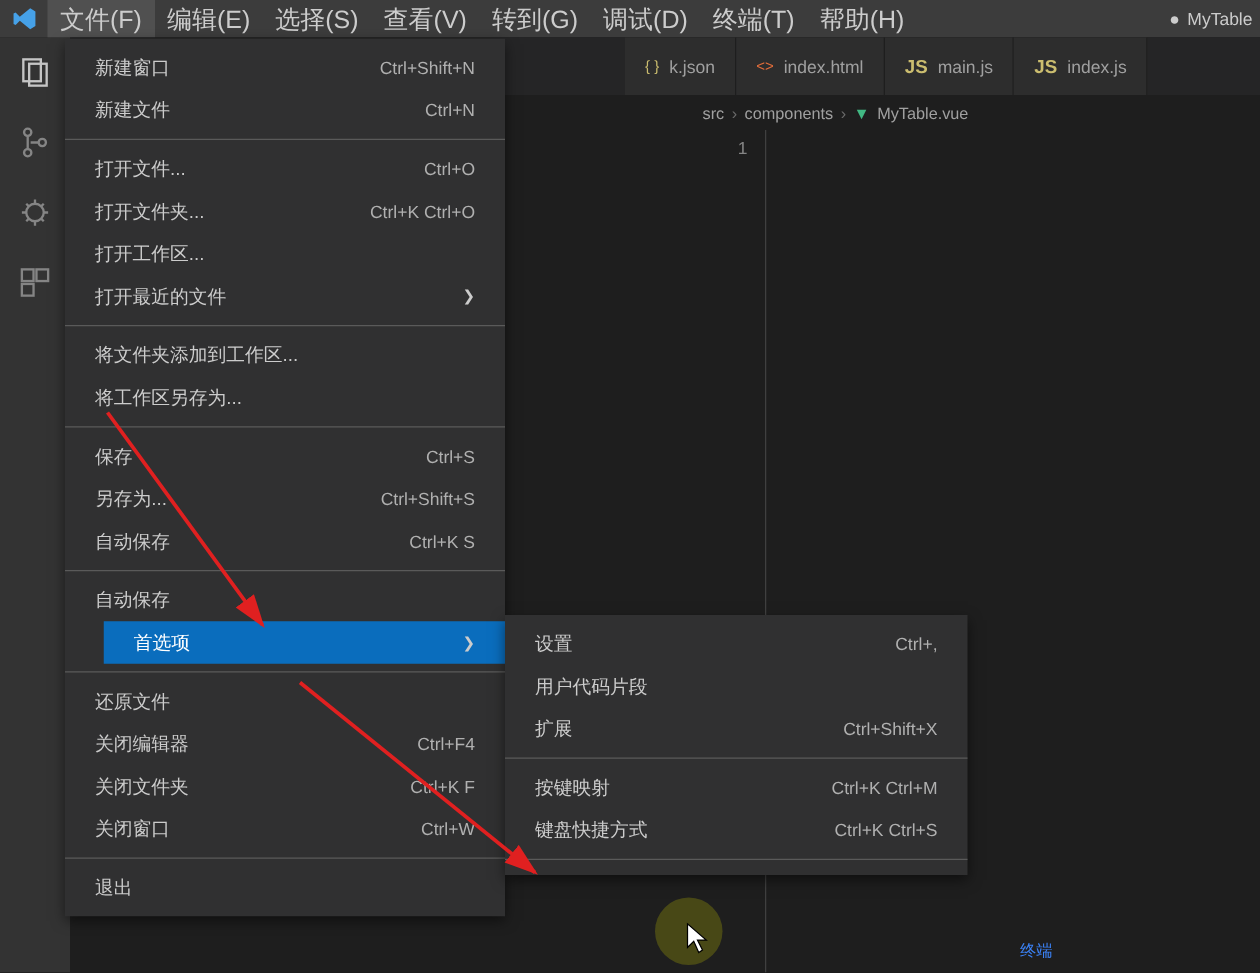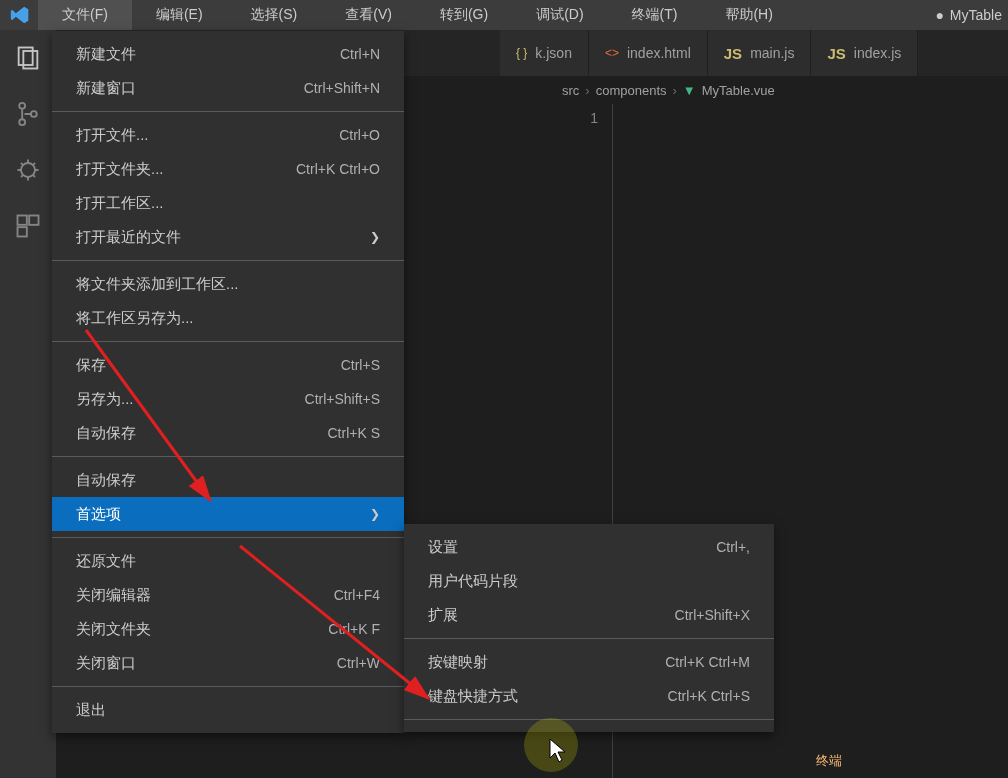--- a/index.html
+++ b/index.html
@@ -18,25 +18,25 @@
     align-items: center;
     padding-left: 8px;
   }
   .titlebar .logo {
     width: 24px; height: 24px;
     display: flex; align-items: center; justify-content: center;
     margin-right: 6px;
   }
   .menubar { display: flex; height: 100%; }
   .menubar .menu {
-    padding: 0 24px;
+    padding: 0 10px;
     height: 100%;
     display: flex; align-items: center;
     color: #cccccc;
-    font-size: 14px;
+    font-size: 20px;
   }
   .menubar .menu.open { background: #505050; }
   .title-right {
     margin-left: auto;
     display:flex; align-items:center;
     padding-right:6px;
     color:#cccccc;
   }
   .title-right .dot { margin-right:6px; }
 
@@ -113,45 +113,45 @@
     position:absolute;
     background:#303031;
     box-shadow:0 4px 10px rgba(0,0,0,.5);
     padding:6px 0;
   }
   .dd-file {
     top:31px; left:52px;
     width:352px;
   }
   .dd-pref {
-    top:524px; left:404px;
+    top:492px; left:404px;
     width:370px;
   }
   .dropdown .item {
     display:flex;
     justify-content:space-between;
     align-items:center;
     height:34px;
     padding:0 24px;
     font-size:15px;
     color:#cccccc;
   }
   .dropdown .item .arrow { color:#cccccc; font-size:12px;}
   .dropdown .item .shortcut { color:#b0b0b0; font-size:14px;}
-  .dropdown .item.selected { background:#0a6dbd; color:#ffffff; }
+  .dropdown .item.selected { background:#0a6dbd; color:#ffffff;margin-left:31px; }
   .dropdown .sep {
     height:1px;
     background:#5a5a5a;
     margin:6px 0;
   }
 
   .terminal-label {
     position:absolute;
     left:816px; top:752px;
-    color:#fdba74;
+    color:#3b82f6;
     font-size:13px;
   }
   .cursor-spot {
     position:absolute;
     left:524px; top:718px;
     width:54px; height:54px;
     border-radius:50%;
     background:rgba(200,200,0,0.25);
     pointer-events:none;
   }
@@ -254,26 +254,26 @@
       <div class="gutter">
         <div>1</div>
       </div>
       <div class="codeline"></div>
     </div>
   </div>
 </div>
 
 <div class="dropdown dd-file">
   <div class="item">
+      <span>新建窗口</span>
+      <span class="shortcut">Ctrl+Shift+N</span>
+    </div>
+  <div class="item">
       <span>新建文件</span>
       <span class="shortcut">Ctrl+N</span>
-    </div>
-  <div class="item">
-      <span>新建窗口</span>
-      <span class="shortcut">Ctrl+Shift+N</span>
     </div>
   <div class="sep"></div>
   <div class="item">
       <span>打开文件...</span>
       <span class="shortcut">Ctrl+O</span>
     </div>
   <div class="item">
       <span>打开文件夹...</span>
       <span class="shortcut">Ctrl+K Ctrl+O</span>
     </div>

